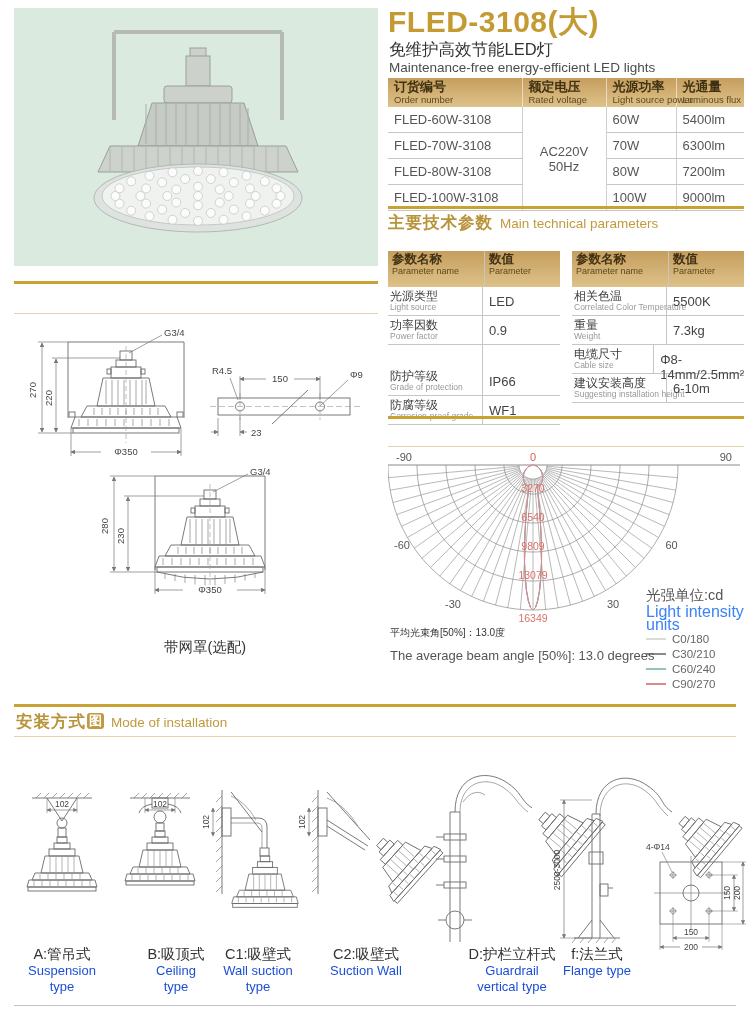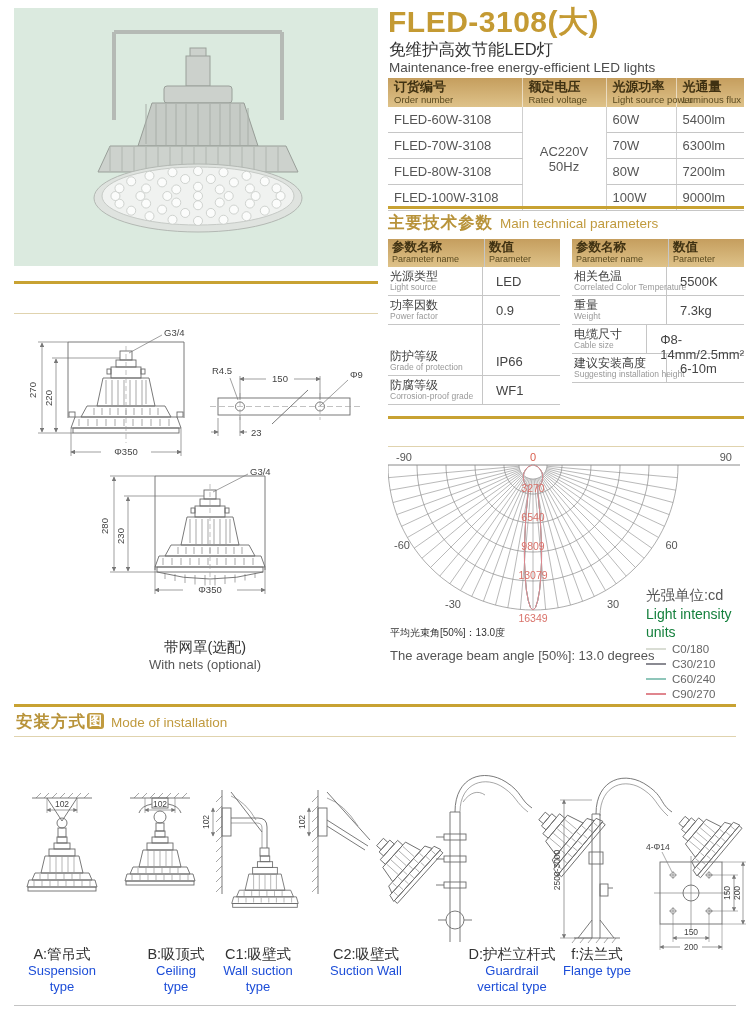--- a/index.html
+++ b/index.html
@@ -28,36 +28,36 @@
   .order-table th{background:linear-gradient(#c59e5e,#dec289);text-align:left;padding:2px 0 2px 6px;
                   border-right:1px solid rgba(255,255,255,.55);}
   .order-table th .hcn{font-size:13px;font-weight:bold;color:#3f3112;line-height:14px;}
   .order-table th .hen{font-size:9.5px;font-weight:normal;color:#5a4a20;line-height:11px;white-space:nowrap;}
   .order-table td{font-size:13px;color:#555;height:25px;padding:0 0 0 6px;
                   border-bottom:1px solid #c6c6c6;border-right:1px solid #cfcfcf;}
   .order-table td:last-child{border-right:none;}
   .order-table td.volt{text-align:center;padding:8px;}
   
   .ptable{width:172px;}
-  .phead{display:flex;height:28px;background:linear-gradient(#c59e5e,#dec289);}
+  .phead{display:flex;height:36px;background:linear-gradient(#c59e5e,#dec289);margin-top:12px;}
   .phead>div{padding:2px 0 0 4px;}
   .ph-cn{font-size:12.5px;font-weight:bold;color:#3f3112;line-height:13px;}
   .ph-en{font-size:9px;font-weight:normal;color:#5a4a20;line-height:10px;white-space:nowrap;}
   .pname{width:92px;border-right:1px solid #c6c6c6;}
   .pval{flex:1;}
-  .prow{display:flex;height:28px;border-bottom:1px solid #c6c6c6;gap:7px;}
+  .prow{display:flex;height:28px;border-bottom:1px solid #c6c6c6;}
   .prow.spacer{height:22px;border-bottom:none;}
   .prow .pname{padding:3px 0 0 2px;}
   .prow .pcn{font-size:12px;color:#3f3f3f;line-height:13px;white-space:nowrap;}
   .prow .pen{font-size:8.5px;color:#999;line-height:9px;white-space:nowrap;}
   .prow .pval{font-size:13px;color:#444;padding:7px 0 0 6px;}
   
   .legend{left:646px;top:586px;width:104px;}
   .legend .lt-cn{font-size:14.5px;color:#555;}
-  .legend .lt-en{font-size:14px;color:#15803d;line-height:18px;}
+  .legend .lt-en{font-size:16px;color:#3b82f6;line-height:13px;}
   .legend .li{display:flex;align-items:center;height:14px;margin-top:1px;}
   .legend .li .sw{width:20px;height:2px;margin-right:6px;}
   .legend .li .lab{font-size:11.5px;color:#666;}
   .beam-cn{left:390px;top:626px;font-size:10px;color:#333;}
   .beam-en{left:390px;top:648px;font-size:13px;color:#555;}
   
   .net-cap-cn{left:85px;top:638px;width:240px;text-align:center;font-size:14.5px;color:#333;}
   .net-cap-en{left:85px;top:657px;width:240px;text-align:center;font-size:13px;color:#555;}
   .inst-cap{top:946px;text-align:center;transform:translateX(-50%);}
   .inst-cap .c1{font-size:14.5px;color:#333;line-height:17px;white-space:nowrap;}
@@ -472,21 +472,20 @@
     </g>
     <g fill="#444" stroke="none" font-size="9.5">
       <text transform="rotate(-90 28,64)" x="28" y="64" text-anchor="middle">280</text>
       <text transform="rotate(-90 44,74)" x="44" y="74" text-anchor="middle">230</text>
       <text x="130" y="131" text-anchor="middle">Φ350</text>
       <text x="170" y="13">G3/4</text>
     </g>
   </svg>
 
   <div class="abs net-cap-cn">带网罩(选配)</div>
-  <div class="abs net-cap-en">With nets (optional)</div>
 
   <div class="abs gold-rule" style="left:14px;top:704px;width:722px;"></div>
   <div class="abs sec-head" style="left:16px;top:711px;">
     <span class="sec-cn">安装方式</span><span class="sec-badge">图</span><span class="sec-en">Mode of installation</span>
   </div>
   <div class="abs thin-rule" style="left:14px;top:736px;width:722px;"></div>
 
   <svg class="abs" style="left:14px;top:742px;" width="734" height="212" viewBox="0 0 734 212" fill="none" stroke="#6b6b6b" stroke-width="0.9">
     <defs>
       <marker id="m4" viewBox="0 0 8 8" refX="7" refY="4" markerWidth="6" markerHeight="6" orient="auto-start-reverse">

